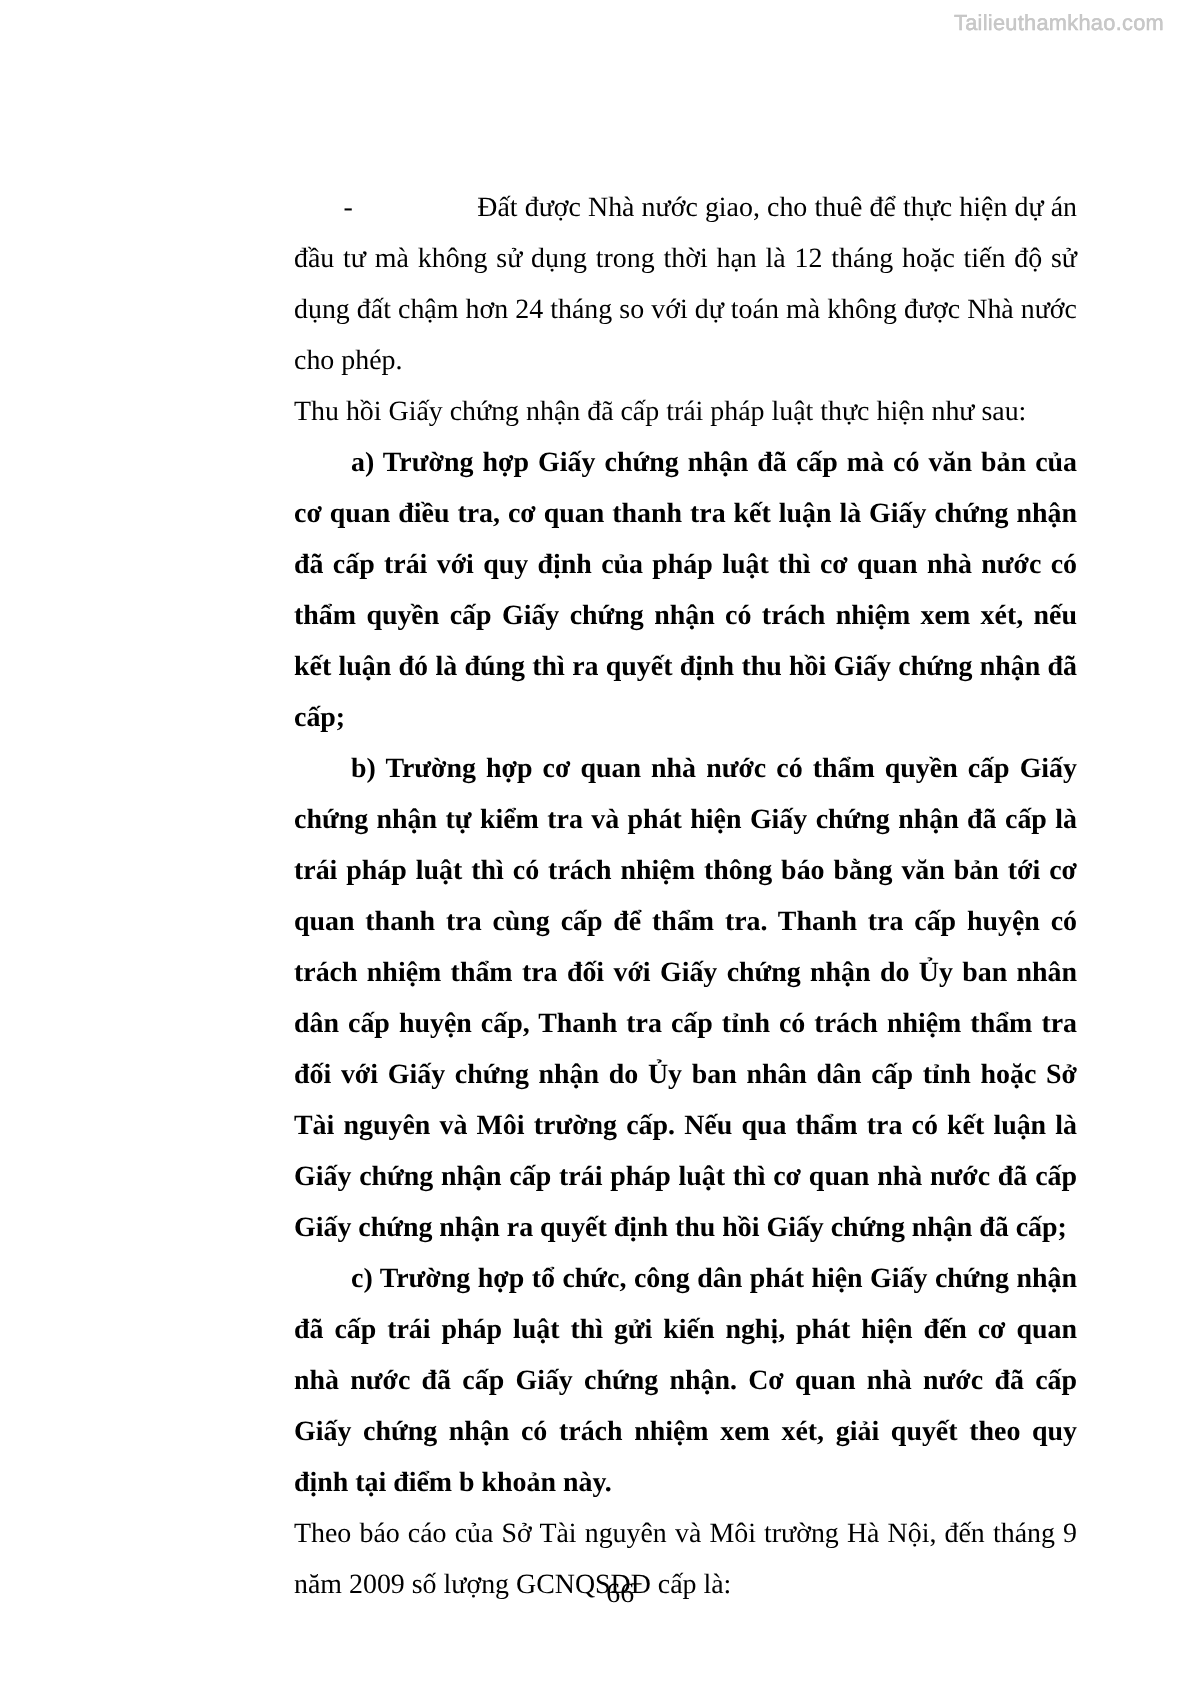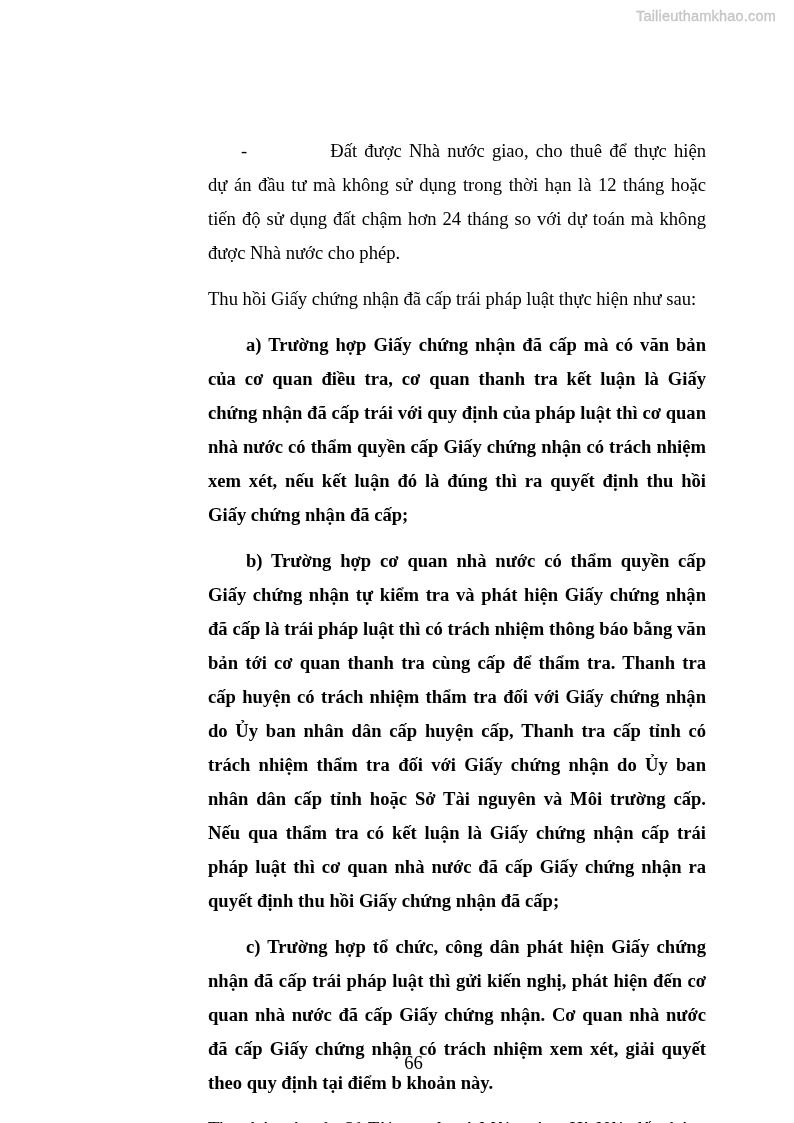--- a/index.html
+++ b/index.html
@@ -43,21 +43,21 @@
     left: 130px;
     top: 122px;
     width: 588px;
     font-size: 18.6px;
     line-height: 34px;
     text-align: justify;
     text-justify: inter-word;
   }
 
   #content p {
-    margin: 12px;
+    margin: 0;
     text-align: justify;
   }
 
   
   .dash-item {
     text-indent: 0;
   }
   .dash-item .dash-gap {
     display: inline-block;
     width: 50px;

